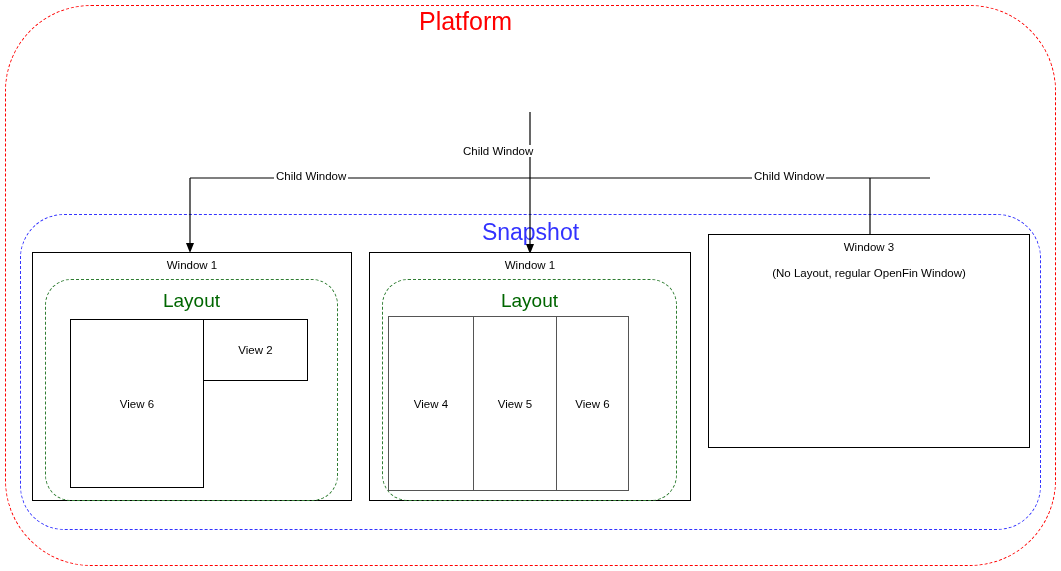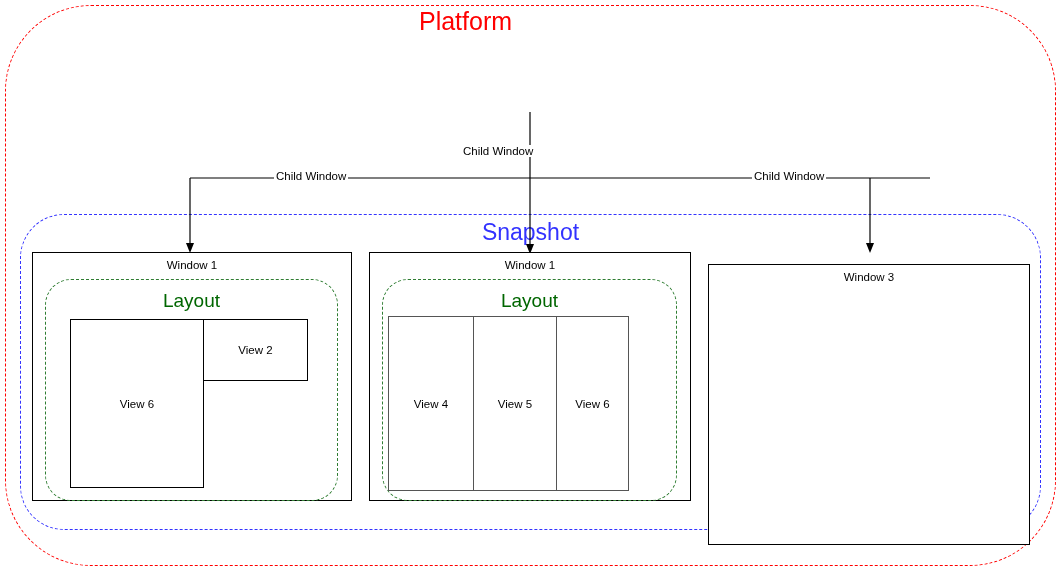--- a/index.html
+++ b/index.html
@@ -115,21 +115,21 @@
 
   
   .window-box {
     position: absolute;
     box-sizing: border-box;
     border: 1.3px solid #000000;
     background: #ffffff;
   }
   #window-1 { left: 32px;  top: 252px; width: 320px; height: 249px; }
   #window-2 { left: 369px; top: 252px; width: 322px; height: 249px; }
-  #window-3 { left: 708px; top: 264px; width: 322px; height: 281px; padding-left: 31px; }
+  #window-3 { left: 708px; top: 234px; width: 322px; height: 214px; padding-left: 31px; }
 
   .window-title {
     position: absolute;
     left: 0;
     top: 6px;
     width: 100%;
     text-align: center;
     font-size: 11.5px;
     color: #000000;
     white-space: nowrap;
@@ -247,15 +247,16 @@
     <div class="layout-title">Layout</div>
   </div>
   <div id="views-2" class="view-grid">
     <div id="view-4" class="view-cell thick">View 4</div>
     <div id="view-5" class="view-cell thick">View 5</div>
     <div id="view-6" class="view-cell thick">View 6</div>
   </div>
 
   <div id="window-3" class="window-box">
     <div class="window-title">Window 3</div>
+    <div class="window-note">(No Layout, regular OpenFin Window)</div>
   </div>
 
 </div>
 
 </body></html>

